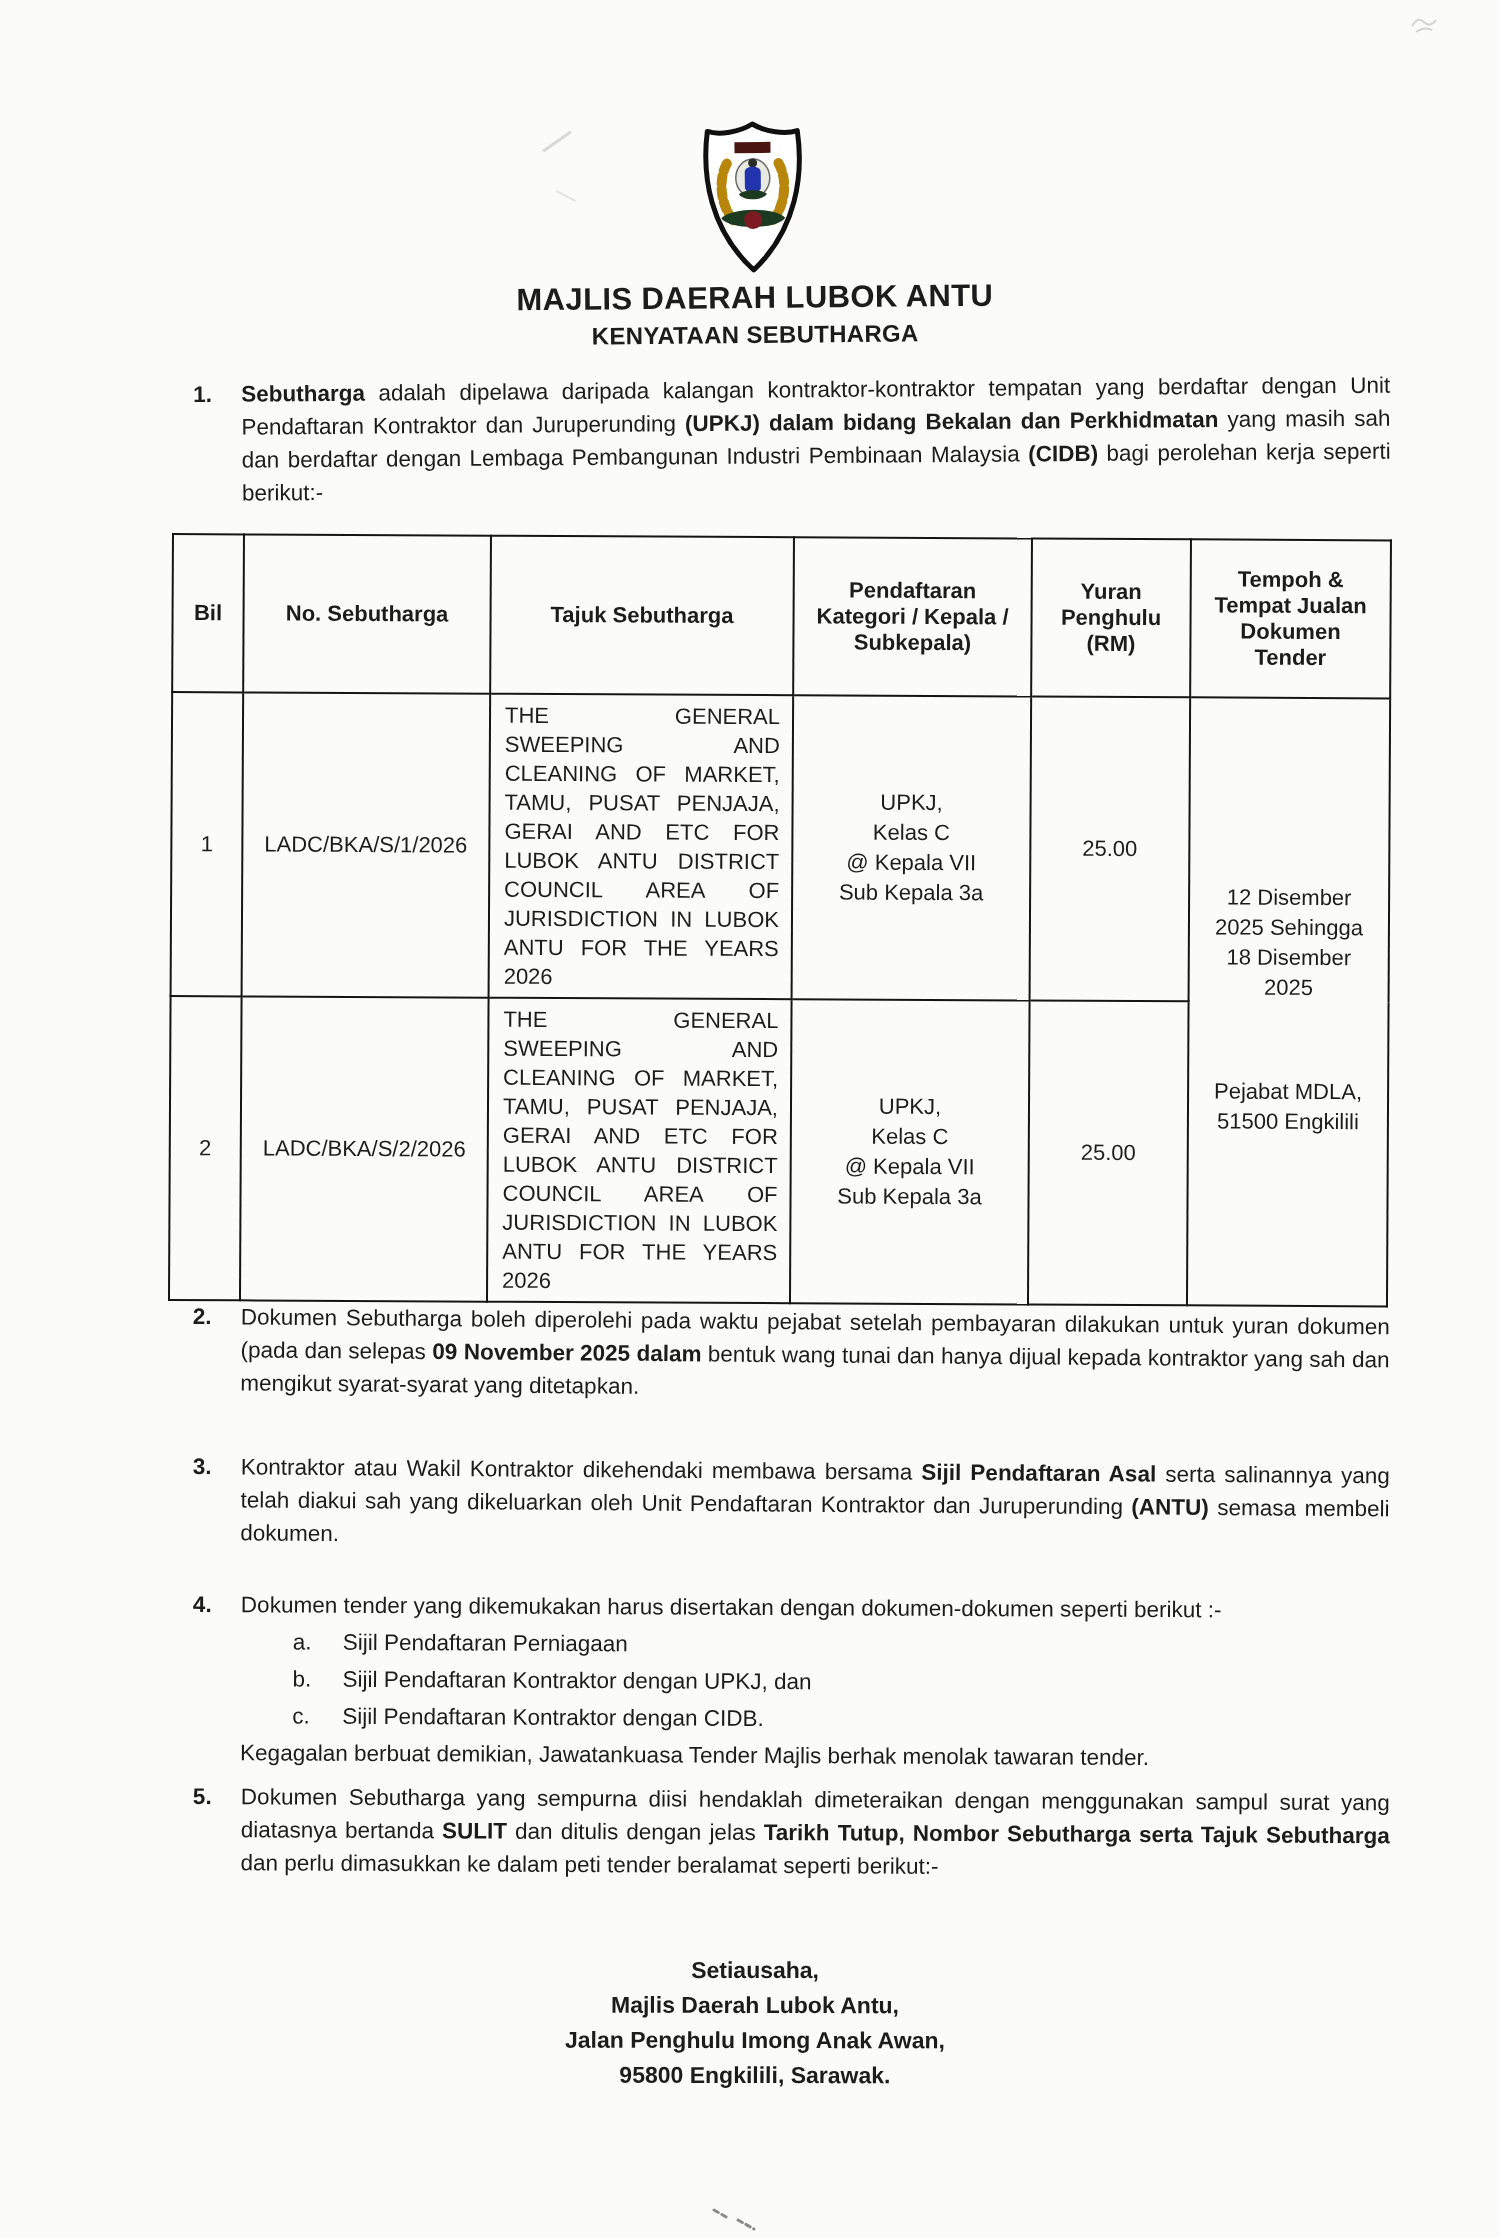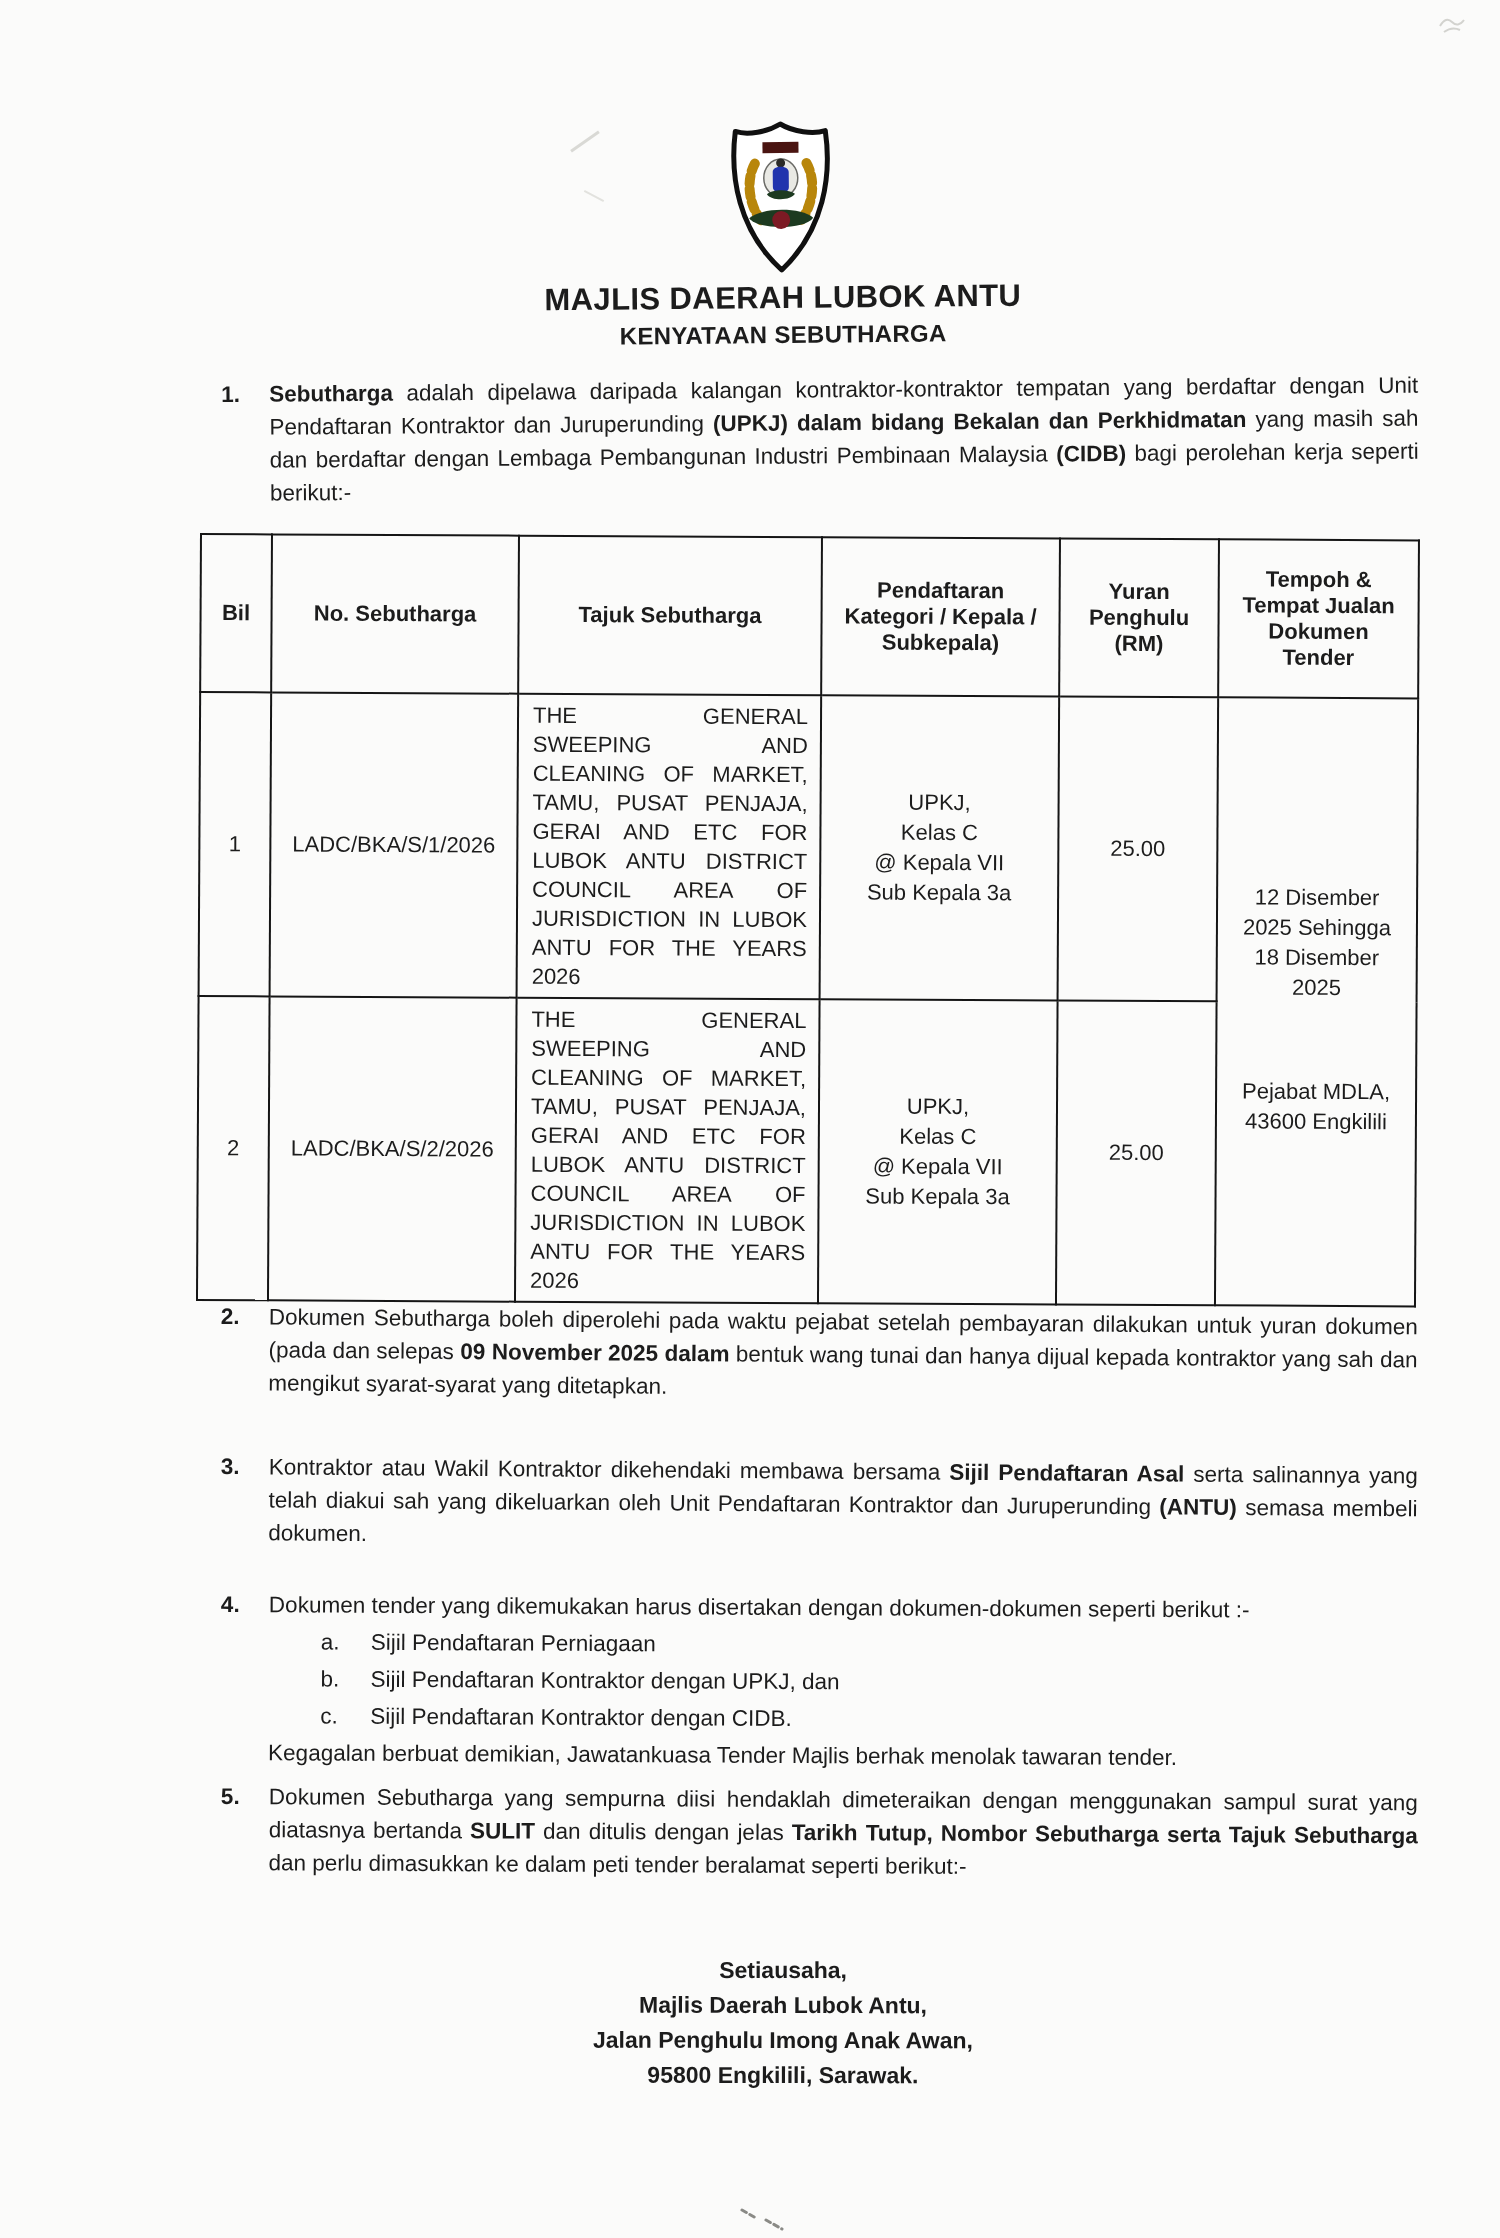--- a/index.html
+++ b/index.html
@@ -4,21 +4,21 @@
 <style>
   html,body{margin:0;padding:0;}
   body{
     width:1500px;height:2238px;
     background:#fbfbfa;
     font-family:"Liberation Sans", sans-serif;
     color:#1c1c1c;
     position:relative;
     overflow:hidden;
   }
-  .sheet{position:absolute;inset:0;margin-left:28px;}
+  .sheet{position:absolute;inset:0;}
 
   
   .artifact{position:absolute;pointer-events:none;}
   .a-tr{top:4px;left:1408px;}
   .a-logo1{top:140px;left:540px;width:34px;height:3px;background:#d9d9d5;transform:rotate(-35deg);}
   .a-logo2{top:195px;left:555px;width:22px;height:2px;background:#e2e2de;transform:rotate(28deg);}
   .a-bottom{top:2204px;left:708px;}
 
   
   .logo-wrap{position:absolute;top:116px;left:687px;transform:rotate(-0.6deg);}
@@ -131,21 +131,21 @@
 @ Kepala VII
 Sub Kepala 3a</td>
           <td data-bind="table.rows.0.yuran">25.00</td>
           <td class="tempoh" rowspan="2">
             <div class="tempoh-inner">
               <div data-bind-lines="table.tempoh.period">12 Disember
 2025 Sehingga
 18 Disember
 2025</div>
               <div data-bind-lines="table.tempoh.place">Pejabat MDLA,
-43600 Engkilili</div>
+51500 Engkilili</div>
             </div>
           </td>
         </tr>
         <tr>
           <td data-bind="table.rows.1.bil">2</td>
           <td data-bind="table.rows.1.no">LADC/BKA/S/2/2026</td>
           <td class="tajuk" data-bind="table.rows.1.tajuk">THE GENERAL SWEEPING AND CLEANING OF MARKET, TAMU, PUSAT PENJAJA, GERAI AND ETC FOR LUBOK ANTU DISTRICT COUNCIL AREA OF JURISDICTION IN LUBOK ANTU FOR THE YEARS 2026</td>
           <td class="pend" data-bind-lines="table.rows.1.pendaftaran">UPKJ,
 Kelas C
 @ Kepala VII

